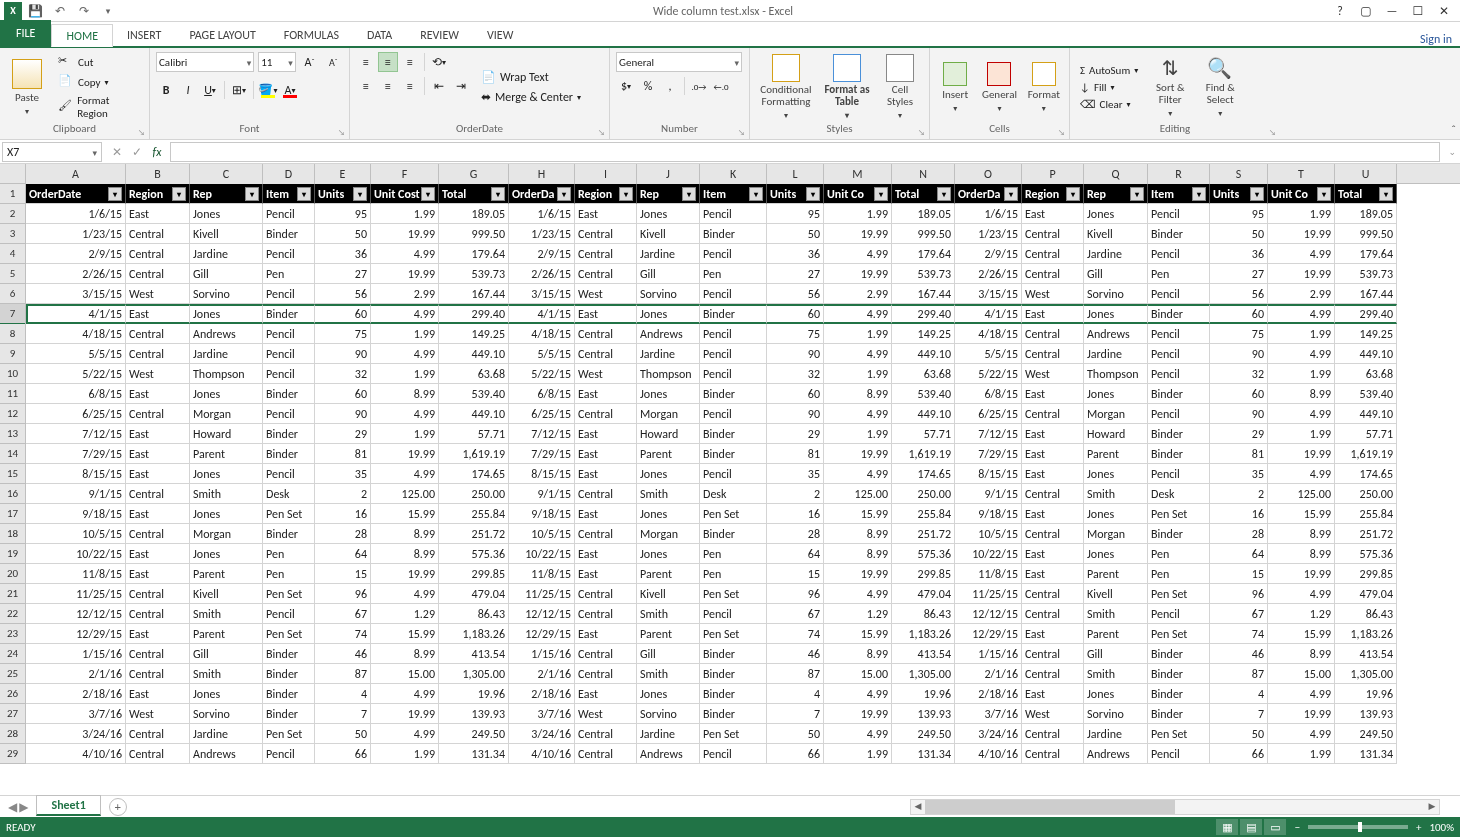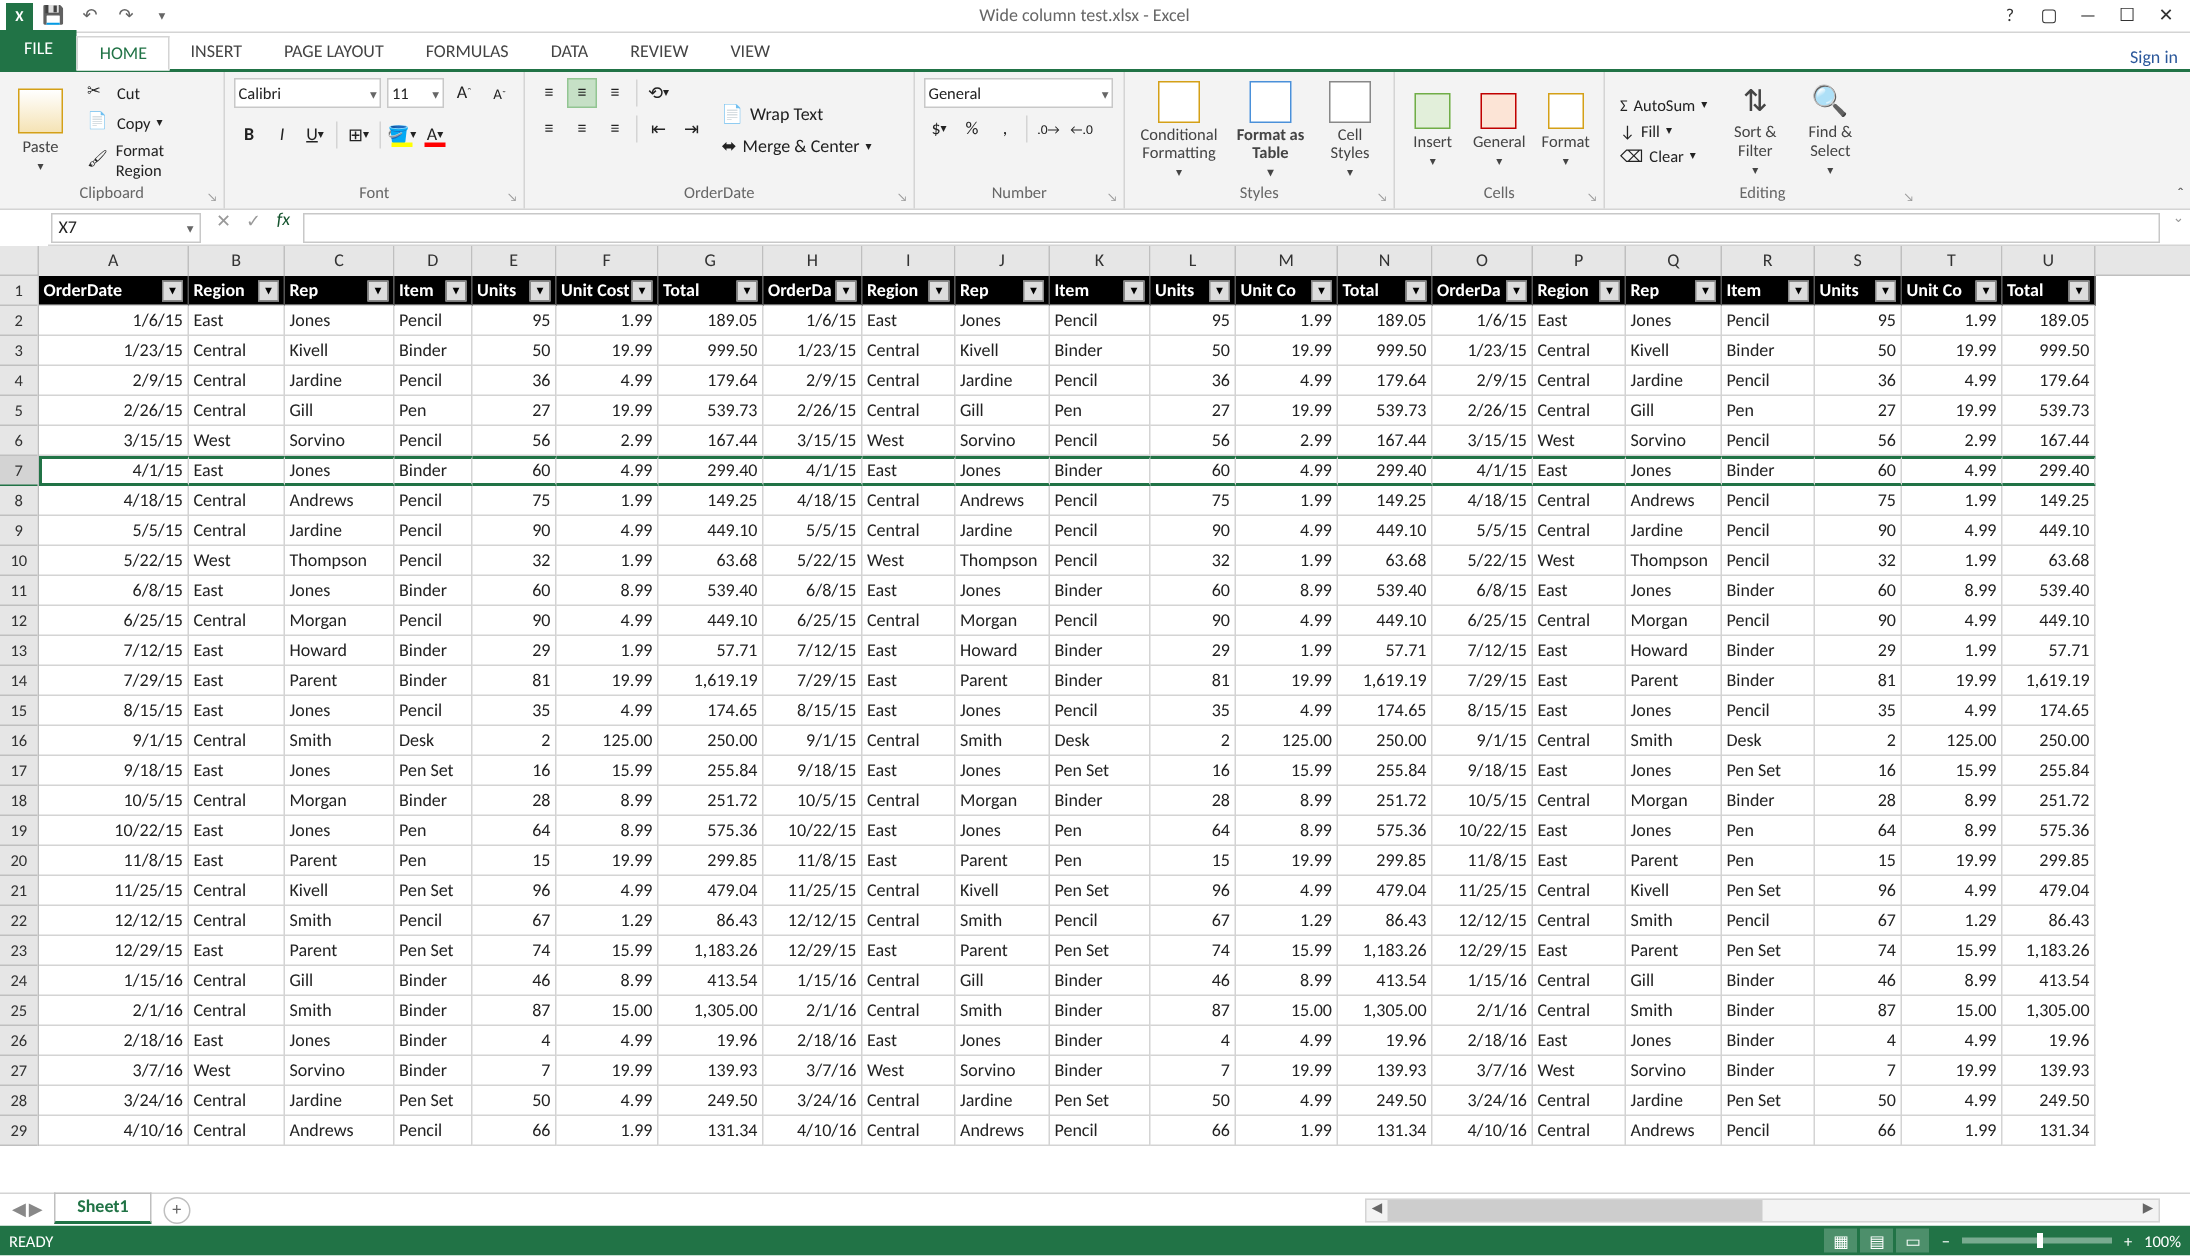--- a/index.html
+++ b/index.html
@@ -37,21 +37,21 @@
   .paintbrush::before{content:'🖌';}
   .font-row { display:flex; gap:4px; margin-bottom:4px;}
   .combo { border:1px solid #c8c8c8; background:#fff; font-size:11px; padding:0 2px; height:20px; display:flex; align-items:center; justify-content:space-between;}
   .combo .dd::after{content:'▾'; color:#666; font-size:9px; margin-left:3px;}
   .btn-row { display:flex; gap:2px; align-items:center;}
   .mini-btn { width:20px; height:20px; display:flex; align-items:center; justify-content:center; border:1px solid transparent; font-size:12px;}
   .sep { width:1px; height:18px; background:#d4d4d4; margin:0 2px;}
   .collapse-btn { position:absolute; bottom:2px; right:4px; color:#666;}
 
   
-  .formula-bar { height:24px; display:flex; border-bottom:1px solid #d4d4d4;margin-left:32px; }
+  .formula-bar { height:24px; display:flex; align-items:center; border-bottom:1px solid #d4d4d4; }
   .name-box { width:100px; height:20px; border:1px solid #c8c8c8; margin:2px; font-size:12px; padding:0 4px; display:flex; align-items:center; justify-content:space-between;}
   .name-box .dd::after{content:'▾'; color:#666; font-size:9px;}
   .fx-btns { display:flex; gap:2px; padding:0 4px; color:#999;}
   .fx-btns span{width:18px;text-align:center;}
   .fx-input { flex:1; height:20px; border:1px solid #c8c8c8; margin:2px 4px 2px 0; padding:0 4px; font-size:12px;}
 
   
   .grid-area { position:relative; height: calc(837px - 22px - 26px - 92px - 24px - 22px - 20px); overflow:hidden; background:#fff;}
   .corner { position:absolute; top:0; left:0; width:26px; height:20px; background:#e6e6e6; border-right:1px solid #bfbfbf; border-bottom:1px solid #bfbfbf; z-index:3;}
   .col-headers { position:absolute; top:0; left:26px; right:0; height:20px; display:flex; z-index:2; background:#e6e6e6; border-bottom:1px solid #bfbfbf;}

